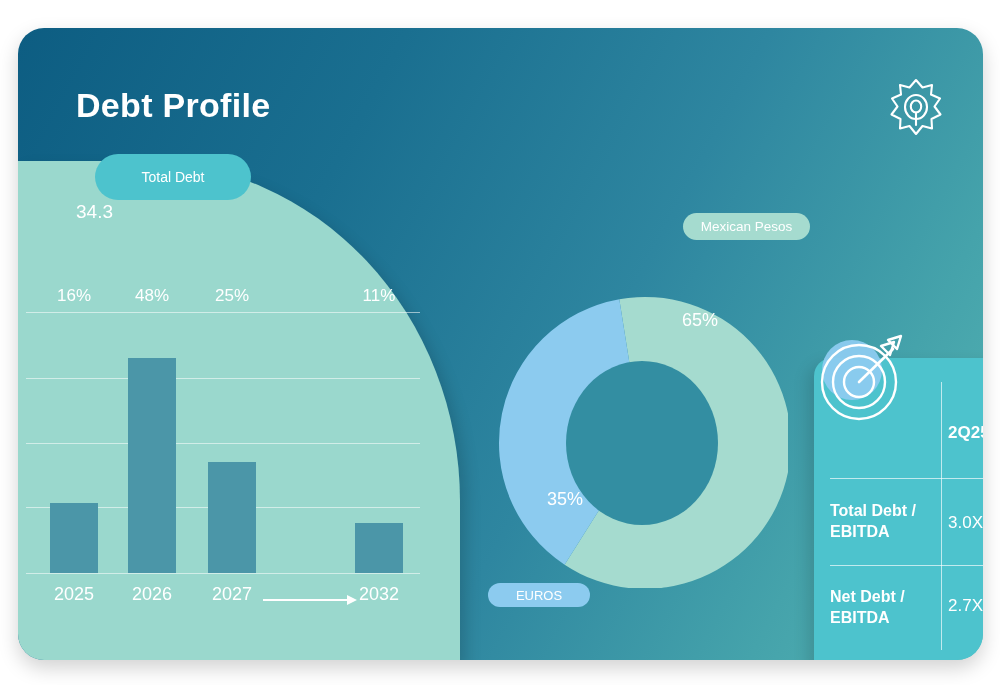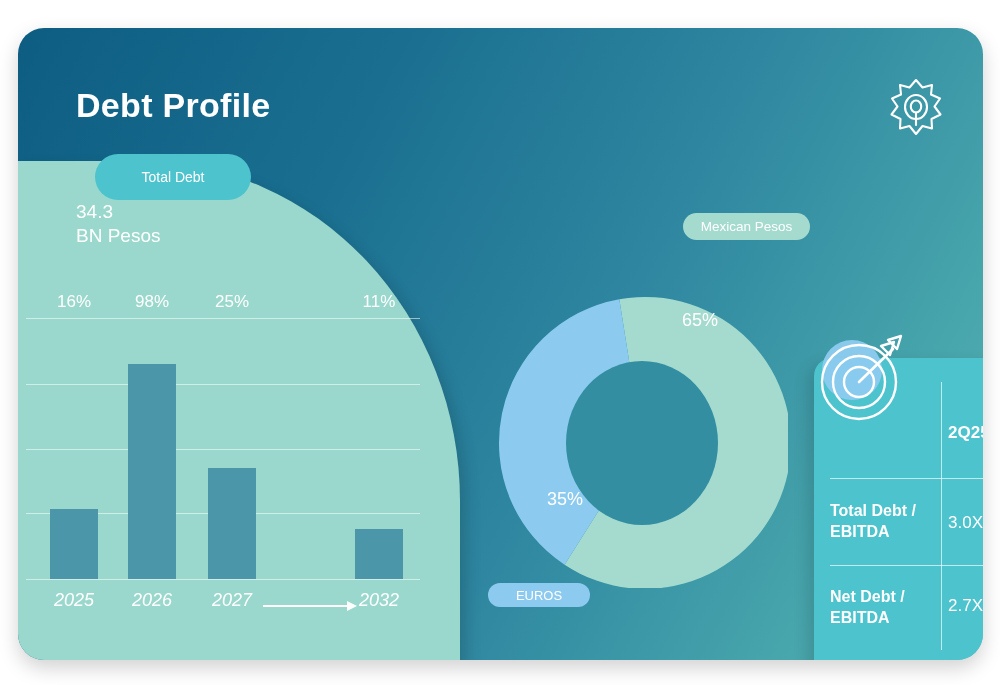--- a/index.html
+++ b/index.html
@@ -124,21 +124,21 @@
     color: #ffffff;
     font-size: 19px;
     line-height: 24px;
     z-index: 8;
   }
 
   
   .chart-area {
     position: absolute;
     left: 0px;
-    top: 126px;
+    top: 120px;
     width: 442px;
     height: 503px;
     z-index: 7;
   }
   .gridline {
     position: absolute;
     left: 8px;
     width: 394px;
     height: 1px;
     background: rgba(255,255,255,0.55);
@@ -156,21 +156,20 @@
     background: #4b96a8;
     width: 48px;
   }
   .year-label {
     position: absolute;
     top: 436px;
     color: #ffffff;
     font-size: 18px;
     text-align: center;
     width: 70px;
-    font-style: italic;
   }
   .trend-arrow { position: absolute; left: 243px; top: 444px; }
 
   
   .donut-wrap {
     position: absolute;
     left: 478px;
     top: 268px;
     width: 292px;
     height: 292px;
@@ -271,21 +270,21 @@
 
     <div class="chart-area">
 
       <div class="gridline" style="top:164px"></div>
       <div class="gridline" style="top:230px"></div>
       <div class="gridline" style="top:295px"></div>
       <div class="gridline" style="top:359px"></div>
       <div class="gridline" style="top:425px"></div>
 
       <div class="pct-label" style="left:26px">16%</div>
-      <div class="pct-label" style="left:104px">98%</div>
+      <div class="pct-label" style="left:104px">48%</div>
       <div class="pct-label" style="left:184px">25%</div>
       <div class="pct-label" style="left:331px">11%</div>
 
       <div class="bar" style="left:32px;  top:355px; height:70px;"></div>
       <div class="bar" style="left:110px; top:210px; height:215px;"></div>
       <div class="bar" style="left:190px; top:314px; height:111px;"></div>
       <div class="bar" style="left:337px; top:375px; height:50px;"></div>
 
       <div class="year-label" style="left:21px">2025</div>
       <div class="year-label" style="left:99px">2026</div>
@@ -295,21 +294,20 @@
       <div class="trend-arrow">
         <svg width="96" height="16" viewBox="0 0 96 16">
           <line x1="2" y1="8" x2="86" y2="8" stroke="#ffffff" stroke-width="2"></line>
           <polygon points="86,3 96,8 86,13" fill="#ffffff"></polygon>
         </svg>
       </div>
     </div>
 
     <div class="headline">
       <div>34.3</div>
-      <div>BN Pesos</div>
     </div>
 
     <div class="pill pill-total-debt">Total Debt</div>
     <div class="pill pill-mxn">Mexican Pesos</div>
     <div class="pill pill-eur">EUROS</div>
 
     <div class="donut-wrap">
       <svg width="292" height="292" viewBox="0 0 292 292">
 
         <path d="M 146 146 L 123.3 3.2 A 146 146 0 1 1 68.6 268.8 Z" fill="#a5dbcf"></path>

